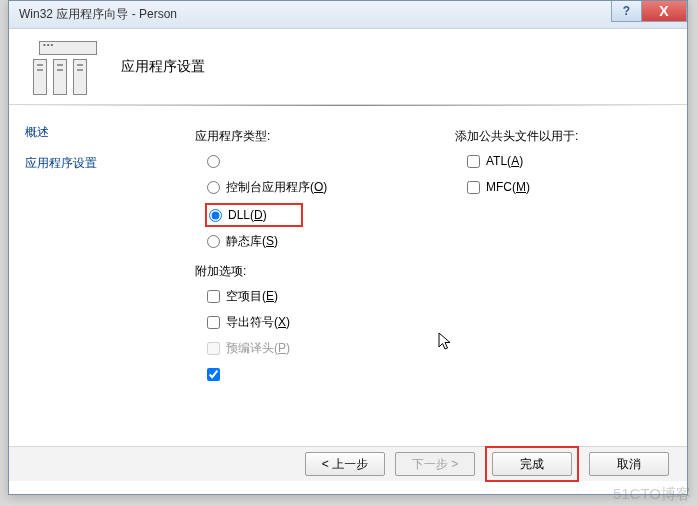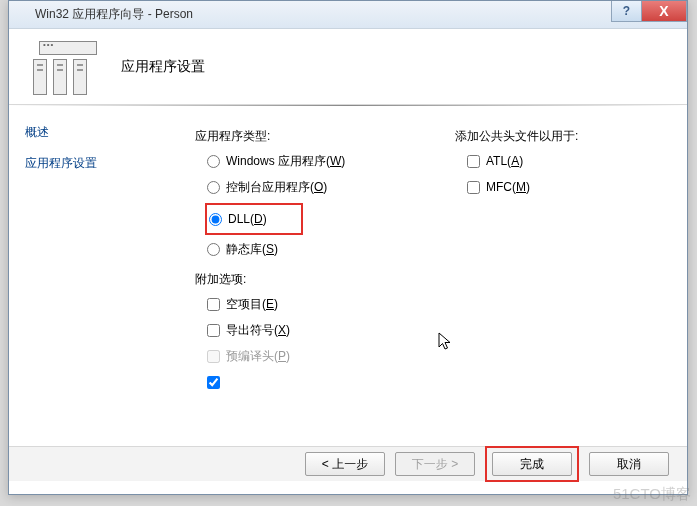--- a/index.html
+++ b/index.html
@@ -23,21 +23,21 @@
     background: #fff;
     border: 1px solid #7a90a8;
     box-shadow: 0 2px 10px rgba(0,0,0,0.2);
   }
   .titlebar {
     height: 28px;
     background: linear-gradient(#eef3f9, #dce7f3);
     border-bottom: 1px solid #c9d4df;
     display: flex;
     align-items: center;
-    padding-left: 26px;
+    padding-left: 10px;
     color: #333;
     position: relative;
   }
   .title-text { color: #333; }
   .winbtns {
     position: absolute;
     right: 0;
     top: 0;
     display: flex;
     height: 21px;
@@ -162,21 +162,21 @@
     width: 13px;
     height: 13px;
   }
   .check-row.disabled { color: #9a9a9a; }
   .highlight-red {
     border: 2px solid #e2302a;
     padding: 1px 2px;
     margin-left: 10px;
     width: 98px;
   }
-  .highlight-red .radio-row { padding-left: 0; margin-bottom: 0; height: 26px;}
+  .highlight-red .radio-row { padding-left: 0; margin-bottom: 0; height: 18px;}
   .addopt { margin-top: 12px; }
   .u { text-decoration: underline; }
   .cursor {
     position: absolute;
     left: 438px;
     top: 332px;
     width: 16px;
     height: 20px;
     pointer-events: none;
   }
@@ -248,21 +248,20 @@
       <a href="#">应用程序设置</a>
     </div>
 
     <div class="main">
       <div class="cols">
         <div class="col-left">
           <div class="section-label">应用程序类型:</div>
 
           <label class="radio-row">
             <input type="radio" name="apptype" style="">
-            <span><span>Windows 应用程序(</span><span class="u">W</span><span>)</span></span>
           </label>
 
           <label class="radio-row">
             <input type="radio" name="apptype" style="">
             <span><span>控制台应用程序(</span><span class="u">O</span><span>)</span></span>
           </label>
 
           <div class="highlight-red">
             <label class="radio-row">
               <input type="radio" name="apptype" checked="" style="">

